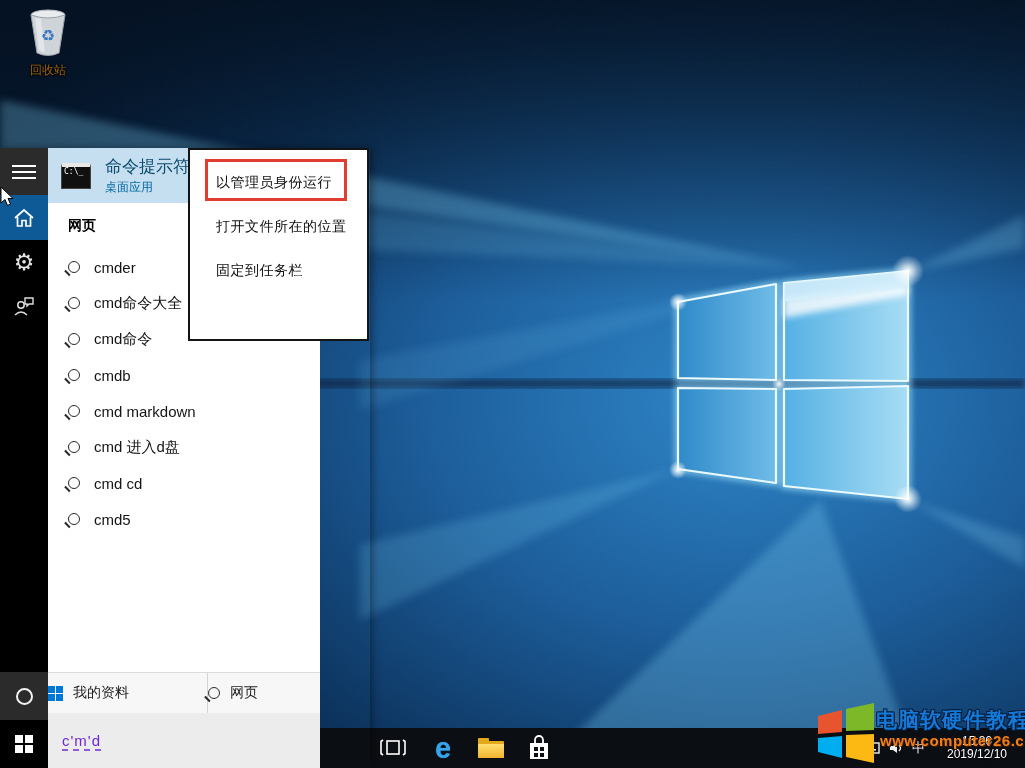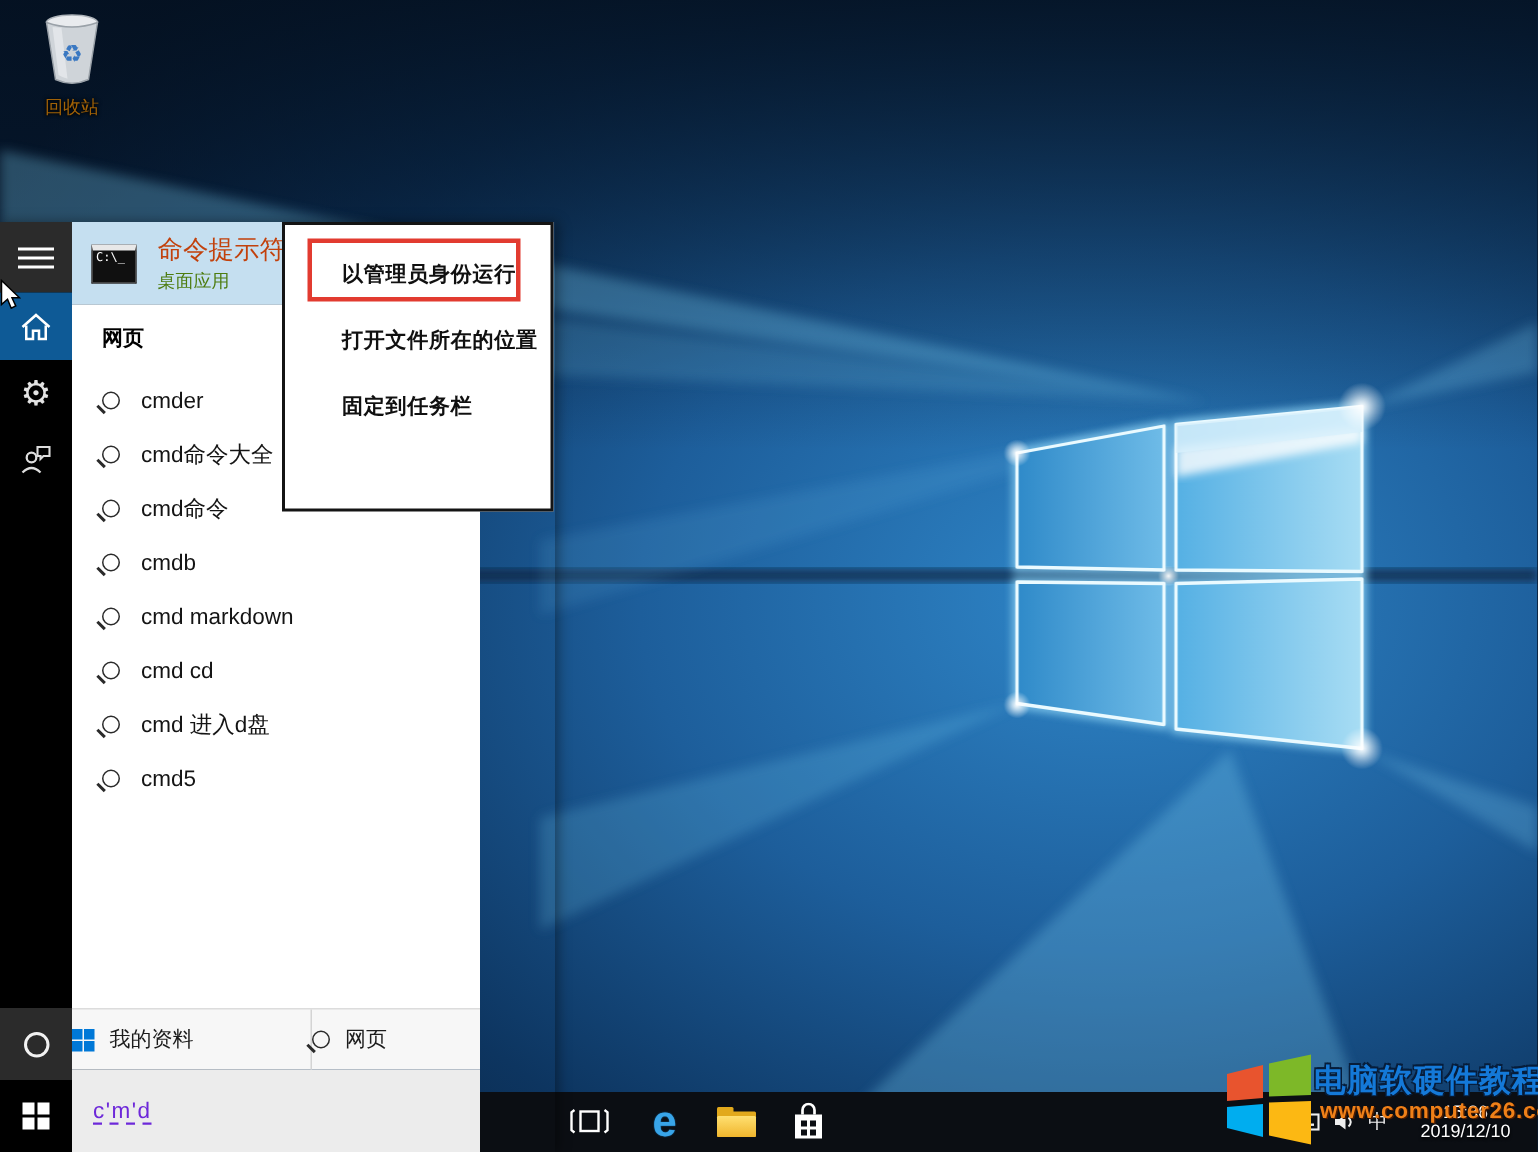--- a/index.html
+++ b/index.html
@@ -41,42 +41,42 @@
   .cortana-ring { width:17px; height:17px; border:2.5px solid #f2f2f2; border-radius:50%; }
   .win-grid { display:grid; grid-template-columns:8px 8px; grid-template-rows:8px 8px; gap:2px; }
   .win-grid i { background:#fff; }
   .win-grid.blue i { background:#0078d7; }
   .win-grid.small { grid-template-columns:7px 7px; grid-template-rows:7px 7px; gap:1px; }
 
   .panel-body { width:272px; display:flex; flex-direction:column; }
   .top-result { height:55px; background:#c5dff0; display:flex; align-items:center; padding-left:13px; }
   .cmd-ic { width:30px; height:26px; background:#101010; border:1px solid #444; border-top:4px solid #e8e8e8; color:#fff; font-family:"DejaVu Sans Mono","Liberation Mono",monospace; font-size:8px; line-height:9px; padding-left:2px; }
   .top-texts { margin-left:14px; }
-  .top-title { font-size:17px; color:#c2410c; }
-  .top-sub { font-size:12px; color:#4d7c0f; margin-top:1px; }
+  .top-title { font-size:17px; color:#0c4a6e; }
+  .top-sub { font-size:12px; color:#0369a1; margin-top:1px; }
 
   .results-area { flex:1; background:#fff; padding-top:14px; }
   .section-header { padding-left:20px; font-size:14px; font-weight:700; color:#000; margin-bottom:14px; }
   .result-row { height:36px; display:flex; align-items:center; padding-left:20px; font-size:15px; color:#141414; }
   .mag { position:relative; width:12px; height:12px; border:1.7px solid #2a2a2a; border-radius:50%; margin-right:14px; flex:0 0 auto; }
   .mag::after { content:""; position:absolute; width:7px; height:1.7px; background:#2a2a2a; left:-5px; bottom:-2px; transform:rotate(45deg); }
 
   .footer-btns { height:41px; background:#f7f7f7; border-top:1px solid #dcdcdc; display:flex; }
   .footer-btn { display:flex; align-items:center; padding-left:0; font-size:14px; color:#1c1c1c; }
   .footer-btn .lbl { margin-left:10px; }
   .fb-mystuff { width:160px; border-right:1px solid #d4d4d4; }
   .fb-web { flex:1; }
   .footer-btn .mag { margin-right:0; }
 
   .input-row { height:55px; background:#ececec; display:flex; align-items:center; padding-left:14px; }
   .ime-text { font-size:15px; color:#6d28d9; text-decoration:underline; text-decoration-style:dashed; text-underline-offset:4px; letter-spacing:1px; }
 
   
   .context-menu { position:absolute; left:188px; top:148px; width:181px; height:193px; background:#fff; border:2px solid #141414; z-index:4; padding-top:11px; }
-  .menu-item { height:44px; display:flex; align-items:center; padding-left:38px; font-size:14px; font-weight:700; color:#101010; letter-spacing:.5px; }
+  .menu-item { height:44px; display:flex; align-items:center; padding-left:26px; font-size:14px; font-weight:400; color:#101010; letter-spacing:.5px; }
   .red-box { position:absolute; left:15px; top:9px; width:142px; height:42px; border:3px solid #e23b30; pointer-events:none; }
 
   
   .watermark { position:absolute; left:814px; top:694px; width:211px; height:70px; z-index:5; }
   .wm-text1 { position:absolute; left:62px; top:12px; font-size:21px; font-weight:700; color:#1479d8; letter-spacing:1px; text-shadow:1px 1px 0 #071d3a, -1px -1px 0 #071d3a, 1px -1px 0 #071d3a, -1px 1px 0 #071d3a; white-space:nowrap; }
   .wm-text2 { position:absolute; left:66px; top:38px; font-size:15px; font-weight:700; color:#ef8018; letter-spacing:.5px; text-shadow:1px 1px 0 #4a1a00; white-space:nowrap; }
 
   
   .cursor { position:absolute; left:0px; top:186px; z-index:6; }
 </style>
@@ -276,25 +276,25 @@
       <div class="result-row">
           <span class="mag"></span>
           <span>cmdb</span>
         </div>
       <div class="result-row">
           <span class="mag"></span>
           <span>cmd markdown</span>
         </div>
       <div class="result-row">
           <span class="mag"></span>
+          <span>cmd 进入d盘</span>
+        </div>
+      <div class="result-row">
+          <span class="mag"></span>
           <span>cmd cd</span>
-        </div>
-      <div class="result-row">
-          <span class="mag"></span>
-          <span>cmd 进入d盘</span>
         </div>
       <div class="result-row">
           <span class="mag"></span>
           <span>cmd5</span>
         </div>
     </div>
 
     <div class="footer-btns">
       <div class="footer-btn fb-mystuff">
         <span class="win-grid blue small">

